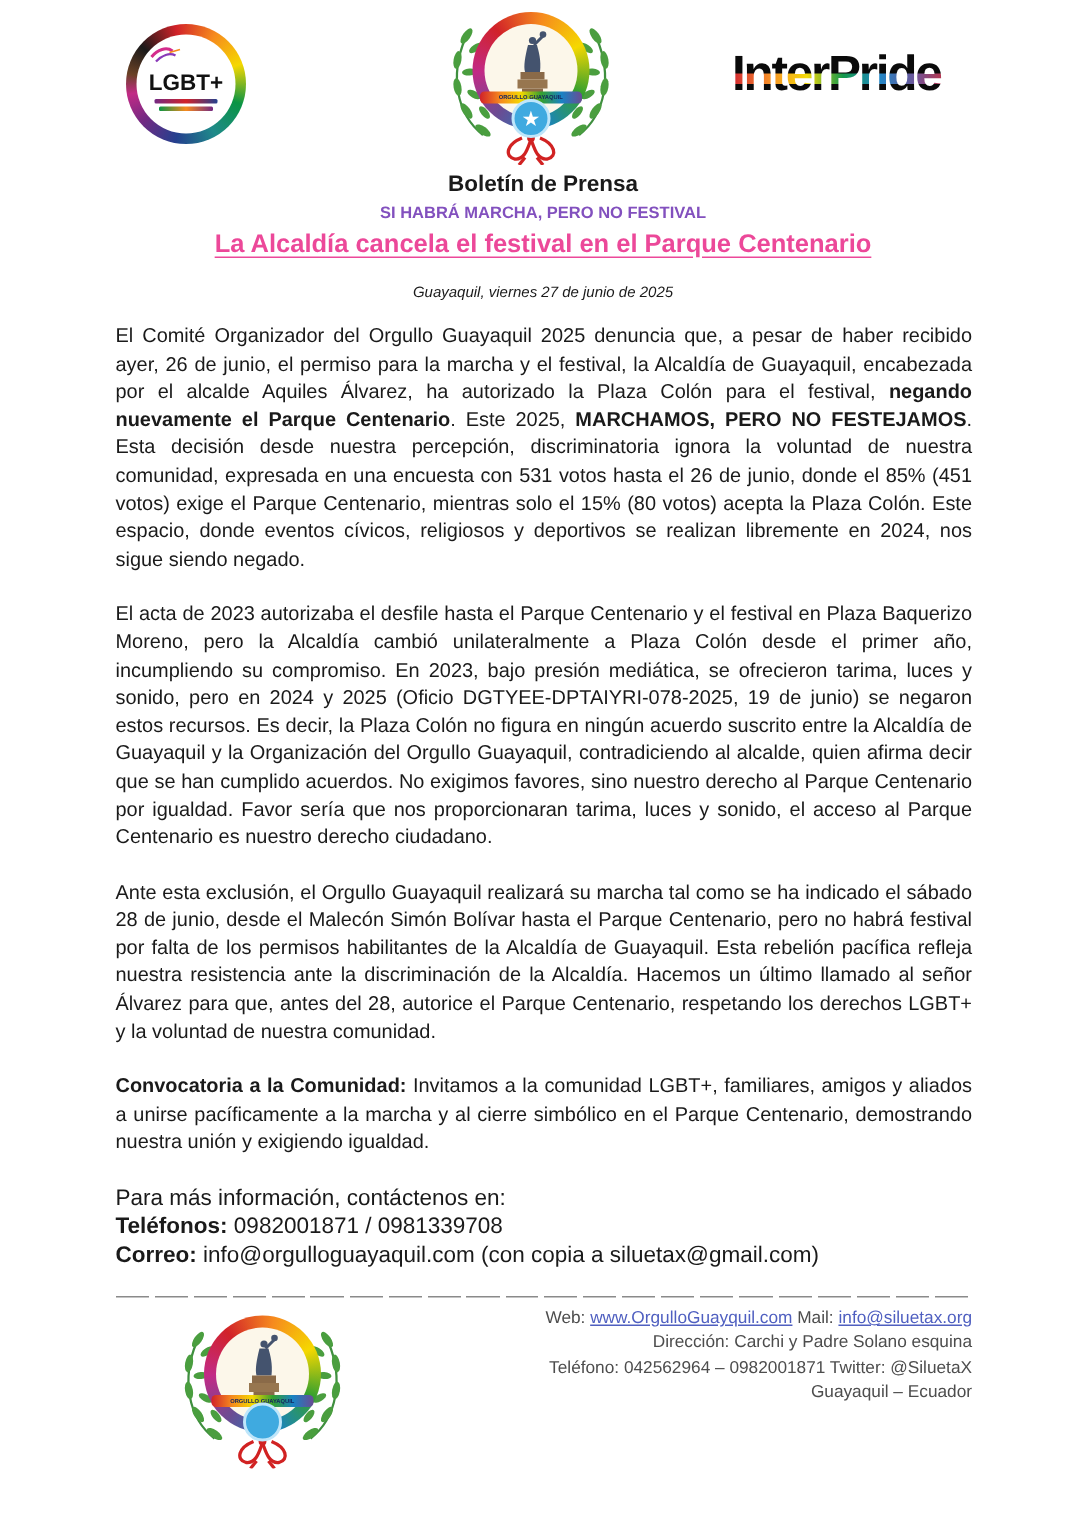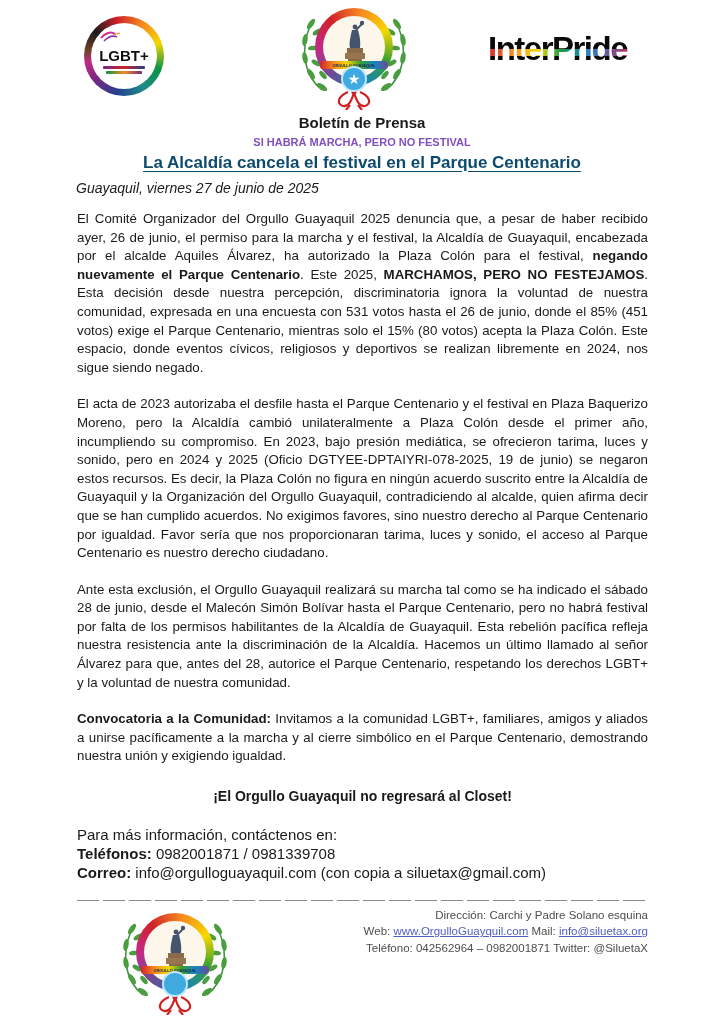--- a/index.html
+++ b/index.html
@@ -41,23 +41,23 @@
   .interpride { position:absolute; right:88px; top:30px; width:148px; height:44px; }
   .ip-text { font-weight:bold; font-size:33px; letter-spacing:-1.5px; color:#0a0a0a;
     font-family:"Liberation Sans","DejaVu Sans",sans-serif; }
   .ip-stripe { position:absolute; left:1px; right:1px; top:19px; height:7px;
     background:linear-gradient(90deg,#d12229,#f68a1e,#f5d800,#0a9444,#1982c4,#6a4c93,#d12229);
     mix-blend-mode:screen; }
 
   
   .kicker { text-align:center; font-size:15px; font-weight:bold; margin-top:6px; }
   .headline1 { text-align:center; font-size:11px; font-weight:bold; color:#8250be; margin-top:5px; }
-  .headline2 { text-align:center; font-size:17px; font-weight:bold; color:#0c4a6e;
+  .headline2 { text-align:center; font-size:17px; font-weight:bold; color:#ec4899;
     text-decoration:underline; text-underline-offset:3px; margin-top:5px; }
-  .dateline { text-align:left; font-style:italic; font-size:14px; padding:0 76px; margin-top:7px; }
+  .dateline { text-align:center; font-style:italic; font-size:10px; padding:0 76px; margin-top:17px; }
 
   
   .content { padding:0 76px 0 77px; }
   .para { font-size:13.3px; line-height:18.6px; text-align:justify; margin-top:14px; }
   .para + .para { margin-top:18px; }
   .b { font-weight:bold; }
   .slogan { text-align:center; font-size:14px; font-weight:bold; margin-top:20px; line-height:21px; }
   .hashtag { text-align:center; font-size:14px; font-weight:bold; color:#c926c9; line-height:21px; }
   .contact { margin-top:18px; font-size:15px; line-height:19px; }
 
@@ -157,21 +157,20 @@
   <div class="content">
 
     <p class="para"><span>El Comité Organizador del Orgullo Guayaquil 2025 denuncia que, a pesar de haber recibido ayer, 26 de junio, el permiso para la marcha y el festival, la Alcaldía de Guayaquil, encabezada por el alcalde Aquiles Álvarez, ha autorizado la Plaza Colón para el festival, </span><span class="b">negando nuevamente el Parque Centenario</span><span>. Este 2025, </span><span class="b">MARCHAMOS, PERO NO FESTEJAMOS</span><span>. Esta decisión desde nuestra percepción, discriminatoria ignora la voluntad de nuestra comunidad, expresada en una encuesta con 531 votos hasta el 26 de junio, donde el 85% (451 votos) exige el Parque Centenario, mientras solo el 15% (80 votos) acepta la Plaza Colón. Este espacio, donde eventos cívicos, religiosos y deportivos se realizan libremente en 2024, nos sigue siendo negado.</span></p>
 
     <p class="para"><span>El acta de 2023 autorizaba el desfile hasta el Parque Centenario y el festival en Plaza Baquerizo Moreno, pero la Alcaldía cambió unilateralmente a Plaza Colón desde el primer año, incumpliendo su compromiso. En 2023, bajo presión mediática, se ofrecieron tarima, luces y sonido, pero en 2024 y 2025 (Oficio DGTYEE-DPTAIYRI-078-2025, 19 de junio) se negaron estos recursos. Es decir, la Plaza Colón no figura en ningún acuerdo suscrito entre la Alcaldía de Guayaquil y la Organización del Orgullo Guayaquil, contradiciendo al alcalde, quien afirma decir que se han cumplido acuerdos. No exigimos favores, sino nuestro derecho al Parque Centenario por igualdad. Favor sería que nos proporcionaran tarima, luces y sonido, el acceso al Parque Centenario es nuestro derecho ciudadano.</span></p>
 
     <p class="para"><span>Ante esta exclusión, el Orgullo Guayaquil realizará su marcha tal como se ha indicado el sábado 28 de junio, desde el Malecón Simón Bolívar hasta el Parque Centenario, pero no habrá festival por falta de los permisos habilitantes de la Alcaldía de Guayaquil. Esta rebelión pacífica refleja nuestra resistencia ante la discriminación de la Alcaldía. Hacemos un último llamado al señor Álvarez para que, antes del 28, autorice el Parque Centenario, respetando los derechos LGBT+ y la voluntad de nuestra comunidad.</span></p>
 
     <p class="para"><span class="b">Convocatoria a la Comunidad:</span><span> Invitamos a la comunidad LGBT+, familiares, amigos y aliados a unirse pacíficamente a la marcha y al cierre simbólico en el Parque Centenario, demostrando nuestra unión y exigiendo igualdad.</span></p>
 
-    <div class="slogan">¡El Orgullo Guayaquil no regresará al Closet!</div>
 
     <div class="contact">
       <div>Para más información, contáctenos en:</div>
       <div><span class="b">Teléfonos:</span><span> 0982001871 / 0981339708</span></div>
       <div><span class="b">Correo:</span><span> info@orgulloguayaquil.com (con copia a siluetax@gmail.com)</span></div>
     </div>
   </div>
 
   <div class="divider"></div>
 
@@ -222,20 +221,21 @@
         <rect x="7" y="34" width="20" height="6" fill="#97764f"></rect>
         <rect x="10" y="40" width="14" height="5" fill="#8a6a48"></rect>
       </svg>
       <div class="banner">
           <span>ORGULLO GUAYAQUIL</span>
         </div>
       <div class="badge"></div>
     </div>
 
     <div class="footer-text">
+      <div><span>Web: </span><span class="flink">www.OrgulloGuayquil.com</span><span> Mail: </span><span class="flink">info@siluetax.org</span></div>
       <div>Dirección: Carchi y Padre Solano esquina</div>
-      <div><span>Web: </span><span class="flink">www.OrgulloGuayquil.com</span><span> Mail: </span><span class="flink">info@siluetax.org</span></div>
       <div>Teléfono: 042562964 – 0982001871 Twitter: @SiluetaX</div>
+      <div>Guayaquil – Ecuador</div>
       <div></div>
     </div>
   </div>
 
 </div>
 
 </body></html>

